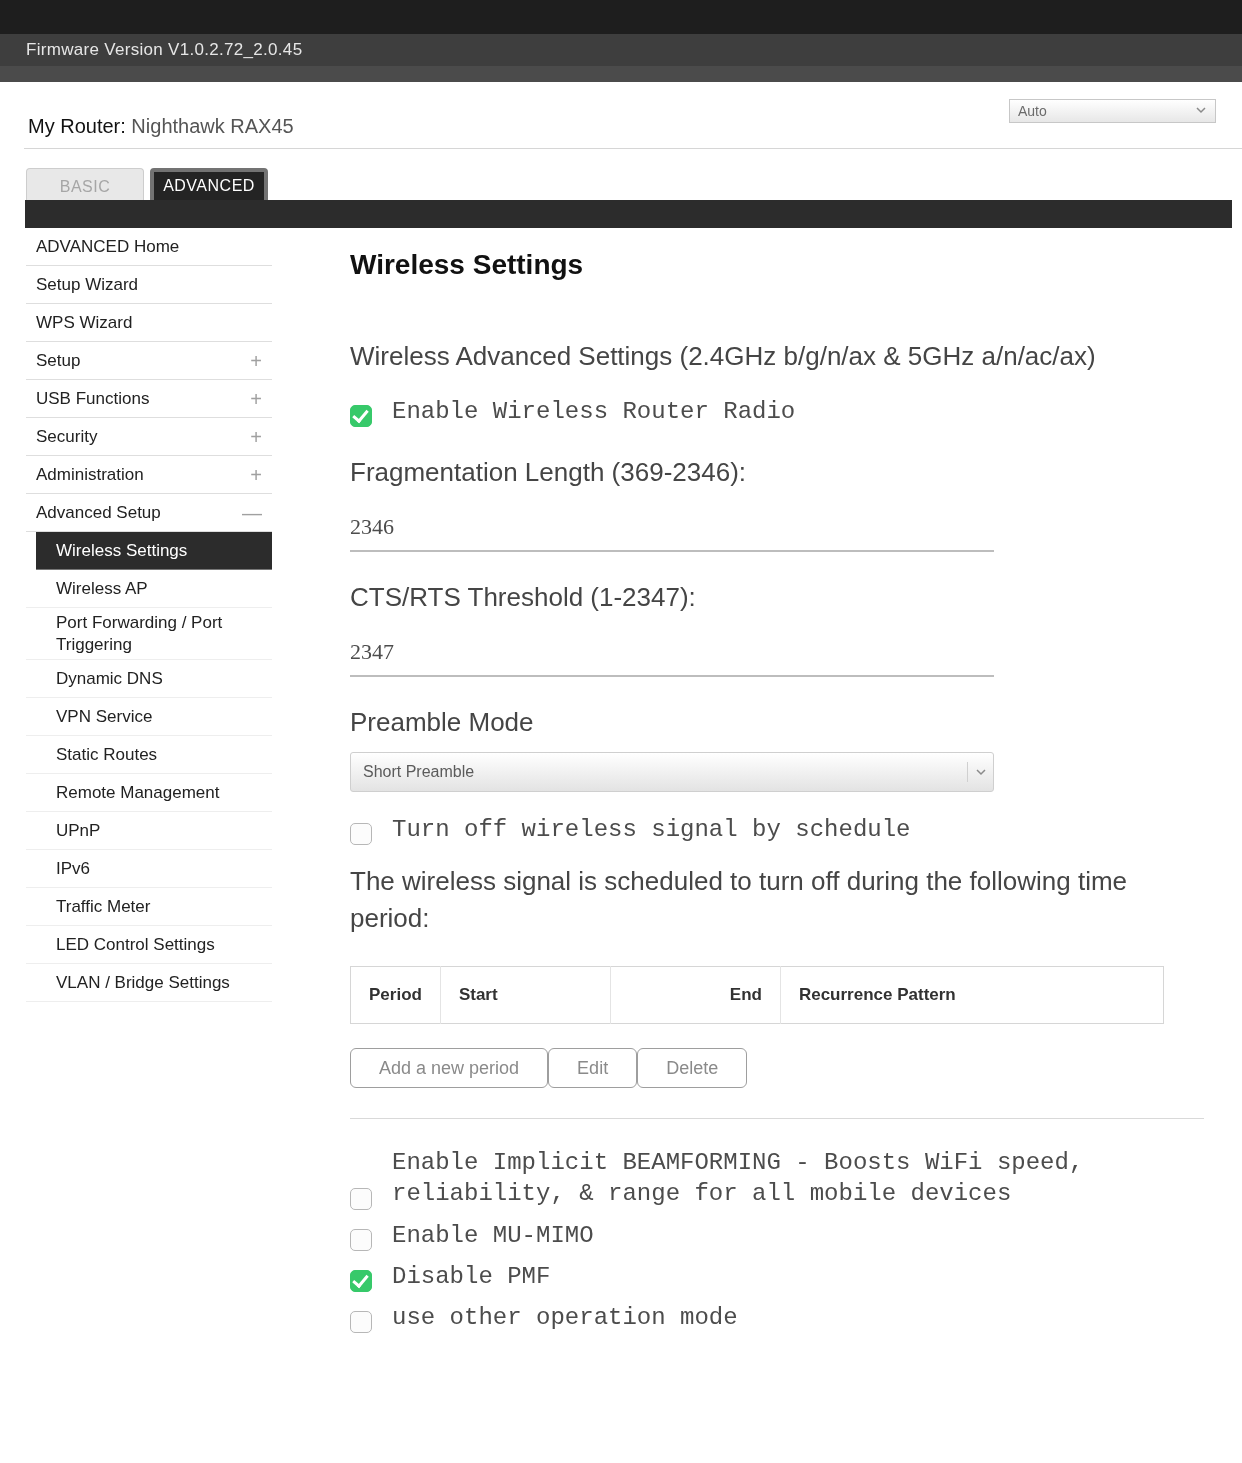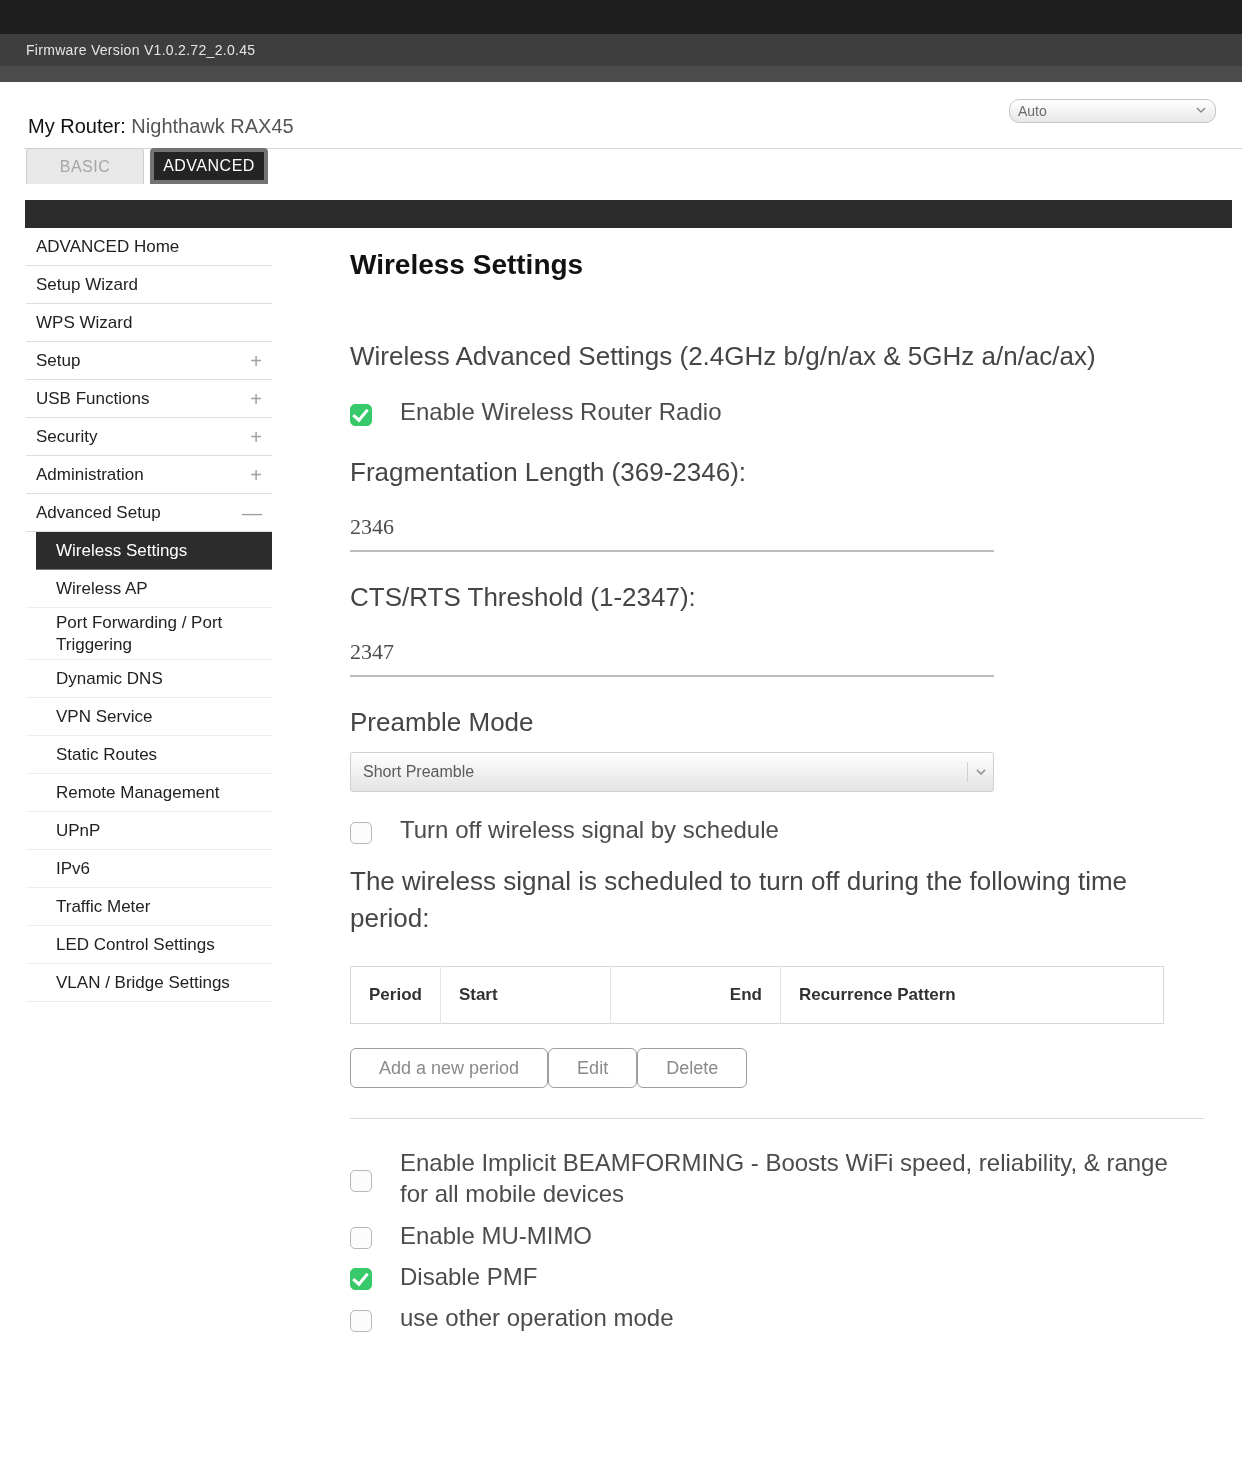--- a/index.html
+++ b/index.html
@@ -8,37 +8,37 @@
     font-family: "Helvetica Neue", Helvetica, Arial, sans-serif;
     background: #fff;
     color: #333;
   }
   .canvas { position: relative; width: 1242px; height: 1463px; }
 
   
   .topbar-black { position:absolute; left:0; top:0; width:1242px; height:34px; background:#1e1e1e; }
   
   .firmware-bar { position:absolute; left:0; top:34px; width:1242px; height:32px;
-    background:#3e3e3e; color:#e6e6e6; font-size:14px; line-height:32px;
+    background:#3e3e3e; color:#e6e6e6; font-size:17px; line-height:32px;
     padding-left:26px; letter-spacing:0.3px; }
   .gap-bar { position:absolute; left:0; top:66px; width:1242px; height:16px; background:#4b4b4b; }
 
   
   .header-white { position:absolute; left:0; top:82px; width:1242px; height:66px; background:#fff; }
   .my-router-line { position:absolute; left:28px; top:33px; font-size:20px; color:#2a2a2a; }
   .my-router-line .label { font-weight:400; color:#111; }
   .my-router-line .model { font-weight:300; color:#555; }
   .auto-select { position:absolute; right:26px; top:17px; width:207px; height:24px;
-    background:linear-gradient(#fff,#e7e7e7); border:1px solid #c7c7c7; border-radius:10px;
+    background:linear-gradient(#fff,#e7e7e7); border:1px solid #c7c7c7; border-radius:0;
     font-size:14px; color:#6b6b6b; padding:0 8px; display:flex; align-items:center; justify-content:space-between; }
   .auto-select svg { width:12px; height:12px; }
   .header-divider { position:absolute; left:24px; right:0; top:66px; height:1px; background:#d6d6d6; }
 
   
-  .tab-strip { position:absolute; left:26px; top:148px; height:38px; display:flex; gap:6px; }
+  .tab-strip { position:absolute; left:26px; top:168px; height:38px; display:flex; gap:6px; }
   .tab { width:118px; height:36px; display:flex; align-items:center; justify-content:center;
     font-size:16px; letter-spacing:0.5px; border-radius:4px 4px 0 0; cursor:pointer; }
   .tab.basic { background:#e8e8e8; color:#a6a6a6; border:1px solid #cdcdcd; border-bottom:none; }
   .tab.advanced { background:#242424; color:#fff; border:4px solid #737373; }
   .dark-band { position:absolute; left:25px; top:200px; width:1207px; height:28px; background:#2c2c2c; }
 
   
   .sidebar { position:absolute; left:26px; top:228px; width:246px; }
   .side-item { position:relative; height:38px; border-bottom:1px solid #dedede;
     display:flex; align-items:center; padding:0 10px; font-size:17px; color:#222; cursor:pointer; }
@@ -49,21 +49,21 @@
   .side-sub.active { background:#2c2c2c; color:#fff; margin-left:10px; width:236px; border-bottom:1px solid #777; }
   .side-sub.active{ padding-left:20px; }
   .submenu { padding-left:0; }
 
   
   .main { position:absolute; left:350px; top:228px; width:858px; }
   .page-title { font-size:28px; font-weight:800; color:#111; margin-top:21px; margin-bottom:60px; }
   .section-h { font-size:26px; font-weight:400; color:#454545; margin-top:16px; margin-bottom:24px; }
   .field-label { font-size:26px; font-weight:400; color:#454545; margin-top:30px; margin-bottom:14px; }
 
-  .cbx-row { display:flex; align-items:center; gap:28px; margin:6px 0 10px 0; }
+  .cbx-row { display:flex; align-items:flex-end; gap:20px; margin:6px 0 10px 0;font-family:Liberation Mono, monospace; }
   .cbx { width:22px; height:22px; border:1px solid #b7b7b7; border-radius:5px; background:#fcfcfc;
          flex:none; margin-top:6px; position:relative; }
   .cbx.checked { background:#37c96a; border-color:#37c96a; }
   .cbx.checked::after { content:""; position:absolute; left:5px; top:1px; width:6px; height:12px;
       border:solid #fff; border-width:0 3px 3px 0; transform:rotate(40deg); }
   .cbx-label { font-size:24px; color:#4c4c4c; line-height:1.3; max-width:800px; }
 
   .text-input { width:644px; border:none; border-bottom:2px solid #bdbdbd; font-size:22px;
      color:#4c4c4c; padding:6px 0 10px 0; background:transparent; outline:none; margin-top:6px;font-family:Liberation Serif, serif; }
 

